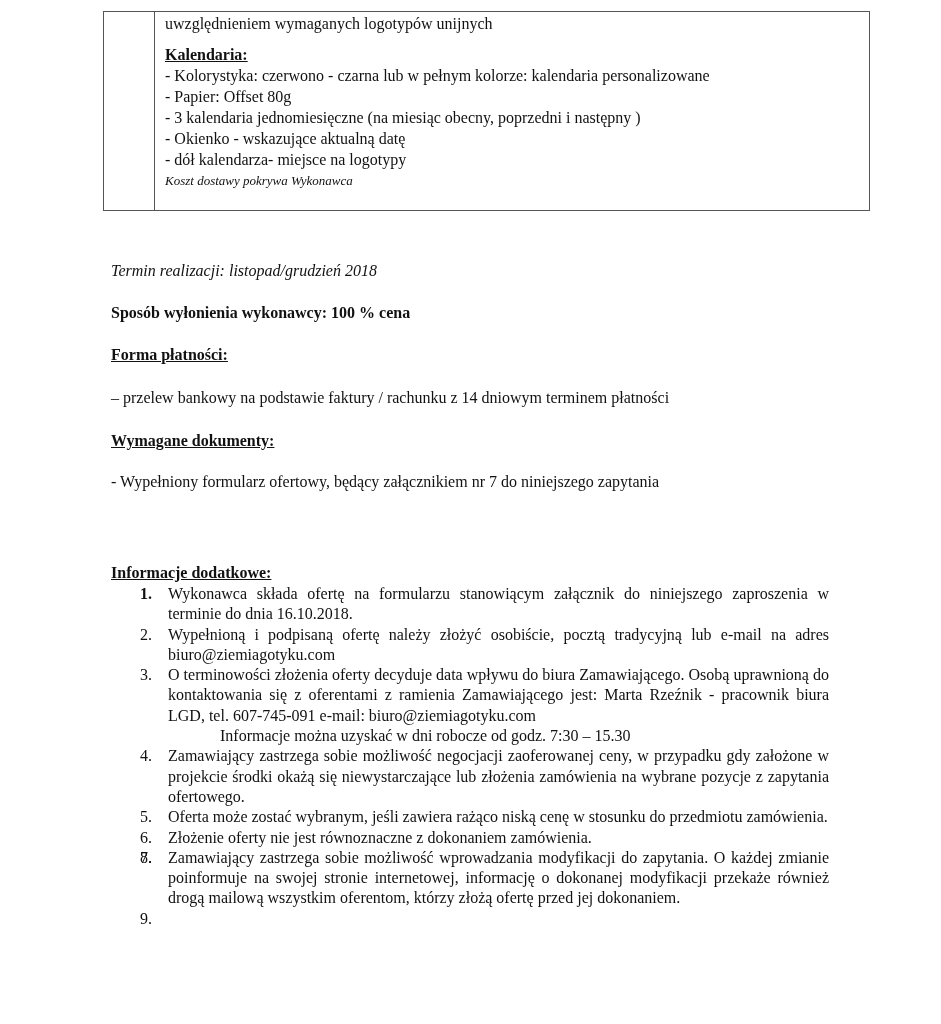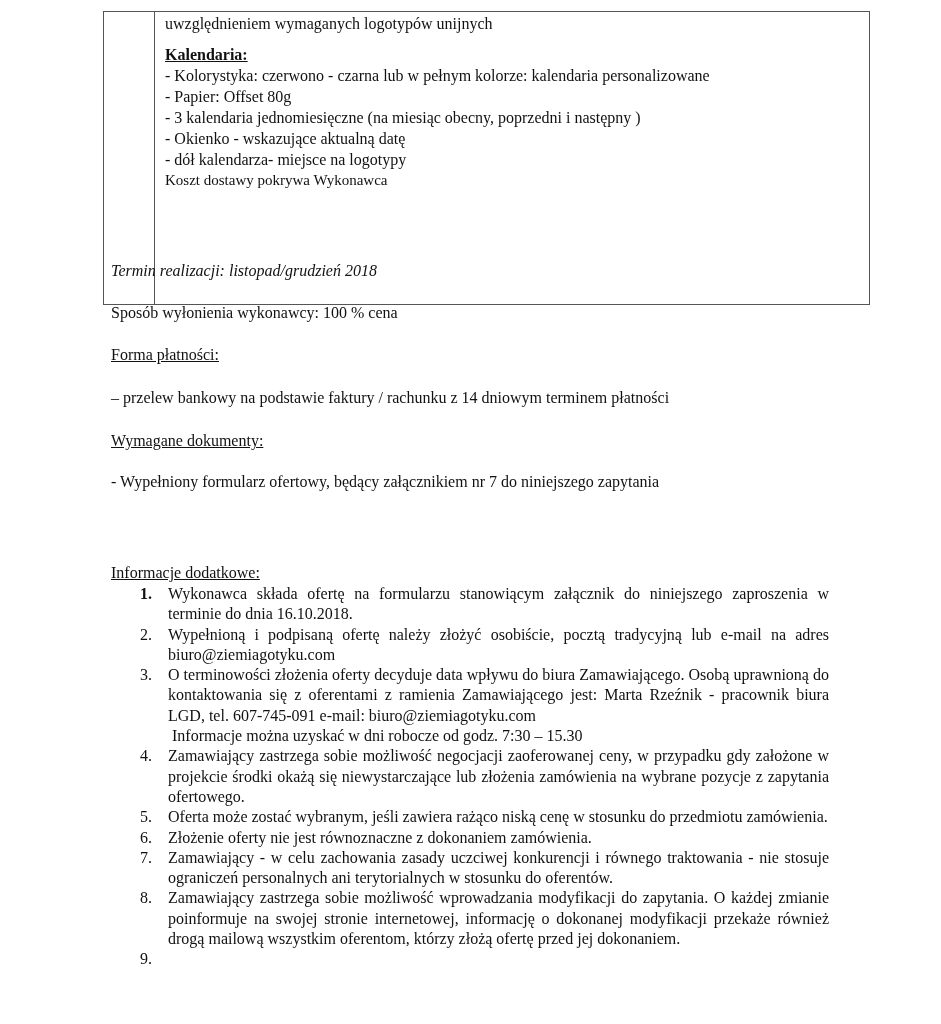--- a/index.html
+++ b/index.html
@@ -1,34 +1,34 @@
 <!DOCTYPE html>
 <html><head>
 <meta charset="utf-8">
 <style>
   html, body { margin: 0; padding: 0; background: #ffffff; }
   body {
     width: 941px; height: 1024px; position: relative; overflow: hidden;
     font-family: "Liberation Serif", serif; color: #111; font-size: 16px;
   }
   .tbl {
-    position: absolute; left: 103px; top: 11px; width: 767px; height: 294px;
+    position: absolute; left: 103px; top: 11px; width: 767px; height: 200px;
     border: 1.5px solid #555; box-sizing: border-box;
   }
   .tbl .divider { position: absolute; left: 50px; top: 0; bottom: 0; border-left: 1.5px solid #555; }
   .tbl .cell { position: absolute; left: 61px; top: 0; right: 6px; line-height: 21px; }
   .u { text-decoration: underline; }
-  .b { font-weight: normal; }
+  .b { font-weight: bold; }
   .line { white-space: nowrap; }
   .abs { position: absolute; left: 111px; white-space: nowrap; }
   ol.info { position: absolute; left: 140px; top: 584px; width: 689px; margin: 0; padding: 0; list-style: none; }
   ol.info li { position: relative; padding-left: 28px; line-height: 20.3px; text-align: justify; }
   ol.info li .num { position: absolute; left: 0; top: 0; }
   ol.info li .num.bold { font-weight: bold; }
-  .small { font-size: 15px; }
+  .small { font-size: 13px; font-style: italic; }
 </style>
 </head>
 <body>
 
 <div class="tbl">
   <div class="divider"></div>
   <div class="cell">
     <div class="line" style="margin-top:1px;">uwzględnieniem wymaganych logotypów unijnych</div>
     <div class="line u" style="margin-top:10px;font-weight:bold;">Kalendaria:</div>
     <div class="line">-  Kolorystyka: czerwono - czarna lub w pełnym kolorze: kalendaria personalizowane</div>
@@ -53,37 +53,36 @@
     <span class="num bold">1.</span>
     <span>Wykonawca składa  ofertę na formularzu stanowiącym załącznik do niniejszego zaproszenia w terminie do dnia 16.10.2018.</span>
   </li>
   <li>
     <span class="num">2.</span>
     <span>Wypełnioną i podpisaną ofertę należy złożyć osobiście, pocztą tradycyjną lub e-mail na adres biuro@ziemiagotyku.com</span>
   </li>
   <li>
     <span class="num">3.</span>
     <span>O terminowości złożenia oferty decyduje data wpływu do biura Zamawiającego. Osobą uprawnioną do kontaktowania się z oferentami z ramienia Zamawiającego jest: Marta Rzeźnik - pracownik  biura LGD, tel. 607-745-091 e-mail: biuro@ziemiagotyku.com</span>
-    <div style="white-space:pre;"> Informacje można uzyskać w dni robocze od godz. 7:30 – 15.30</div>
+    <div style="white-space:pre;margin-left:48px;"> Informacje można uzyskać w dni robocze od godz. 7:30 – 15.30</div>
   </li>
   <li>
     <span class="num">4.</span>
     <span>Zamawiający zastrzega sobie możliwość negocjacji zaoferowanej ceny, w przypadku gdy założone w projekcie środki okażą się niewystarczające lub złożenia zamówienia na wybrane pozycje z zapytania ofertowego.</span>
   </li>
   <li>
     <span class="num">5.</span>
     <span>Oferta może zostać wybranym, jeśli zawiera rażąco niską cenę w stosunku do przedmiotu zamówienia.</span>
   </li>
   <li>
     <span class="num">6.</span>
     <span>Złożenie oferty nie jest równoznaczne z dokonaniem zamówienia.</span>
   </li>
   <li>
     <span class="num">7.</span>
-    <span>Zamawiający - w celu zachowania zasady uczciwej konkurencji i równego traktowania - nie stosuje ograniczeń personalnych ani terytorialnych w stosunku do oferentów.</span>
   </li>
   <li>
     <span class="num">8.</span>
     <span>Zamawiający zastrzega sobie możliwość wprowadzania modyfikacji do zapytania. O każdej zmianie poinformuje na swojej stronie internetowej, informację o dokonanej modyfikacji przekaże również drogą mailową wszystkim oferentom, którzy złożą ofertę przed jej dokonaniem.</span>
   </li>
   <li>
     <span class="num">9.</span>
   </li>
 </ol>
 

